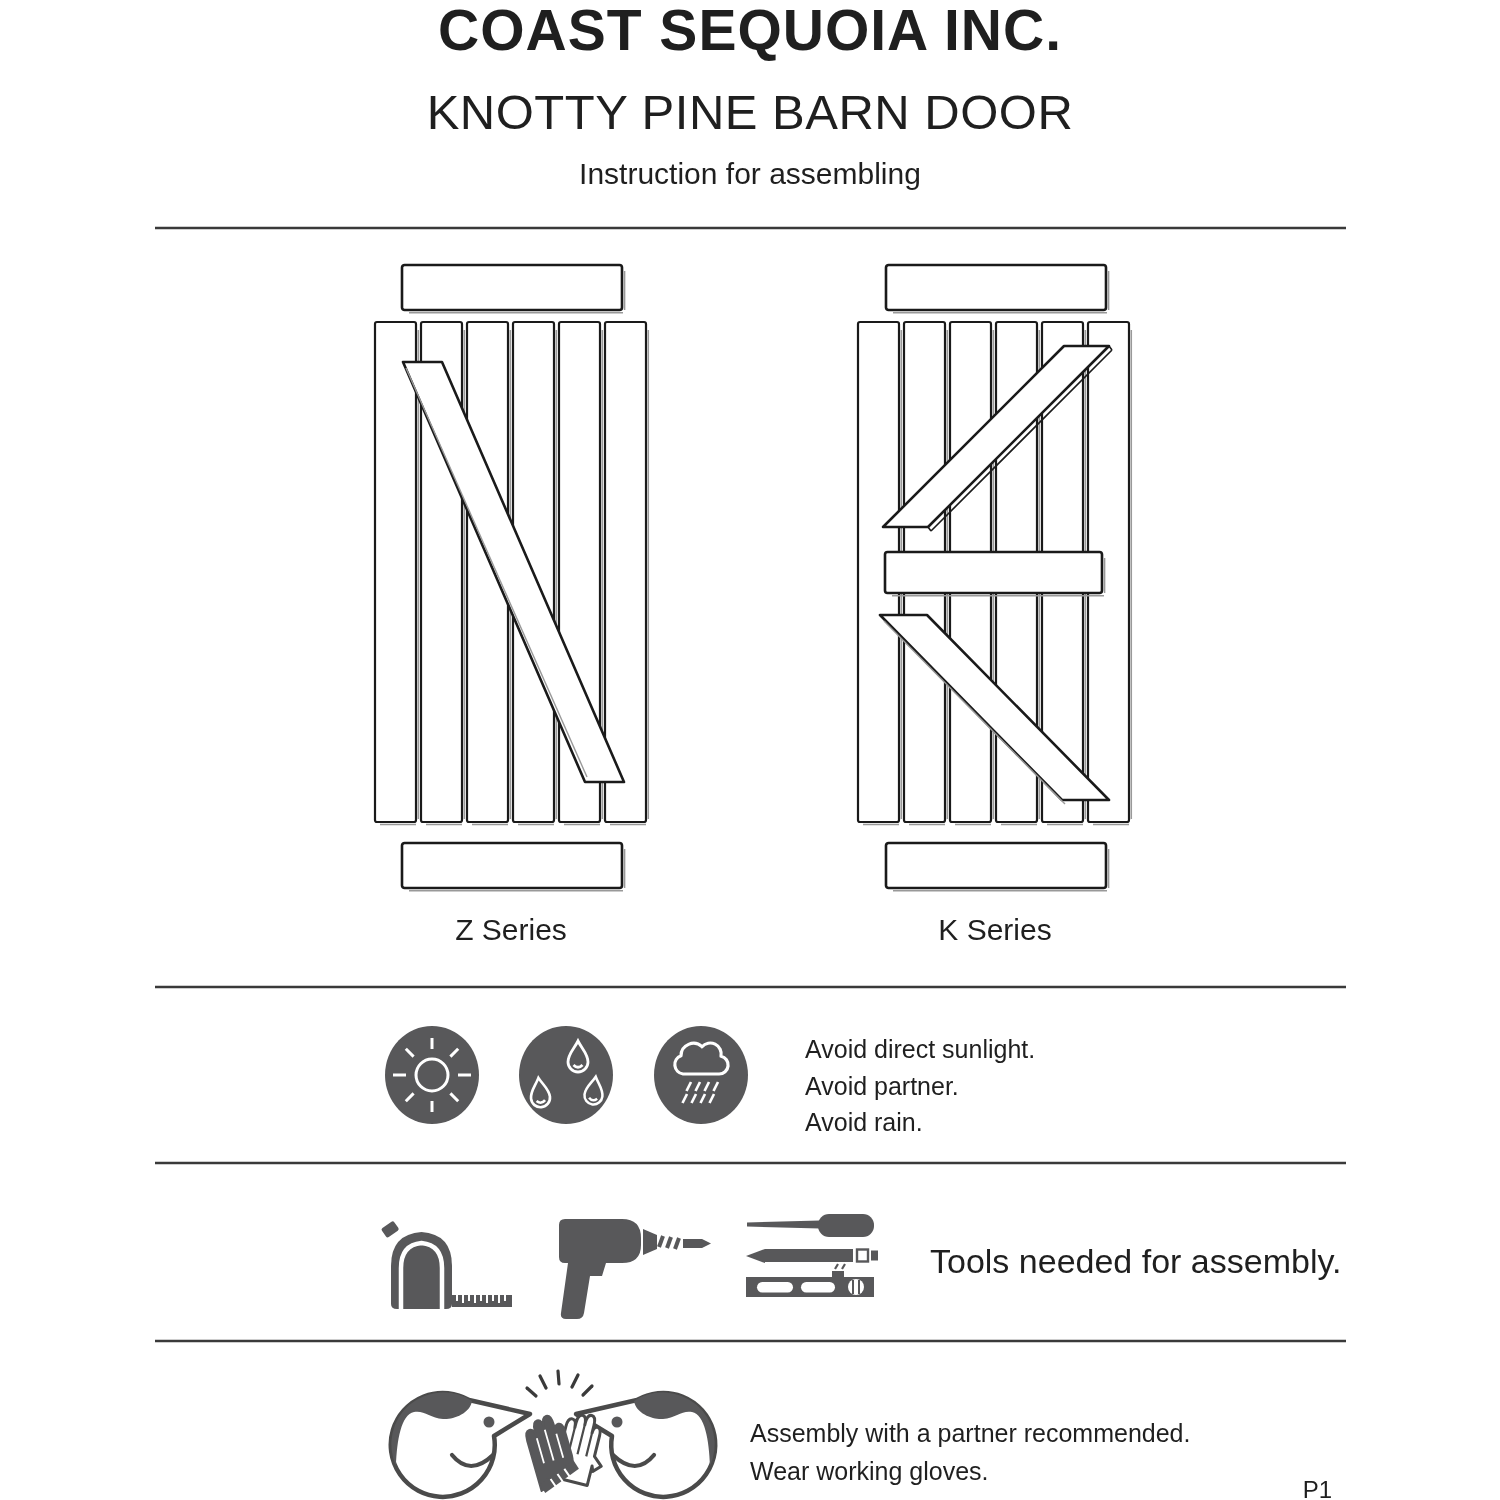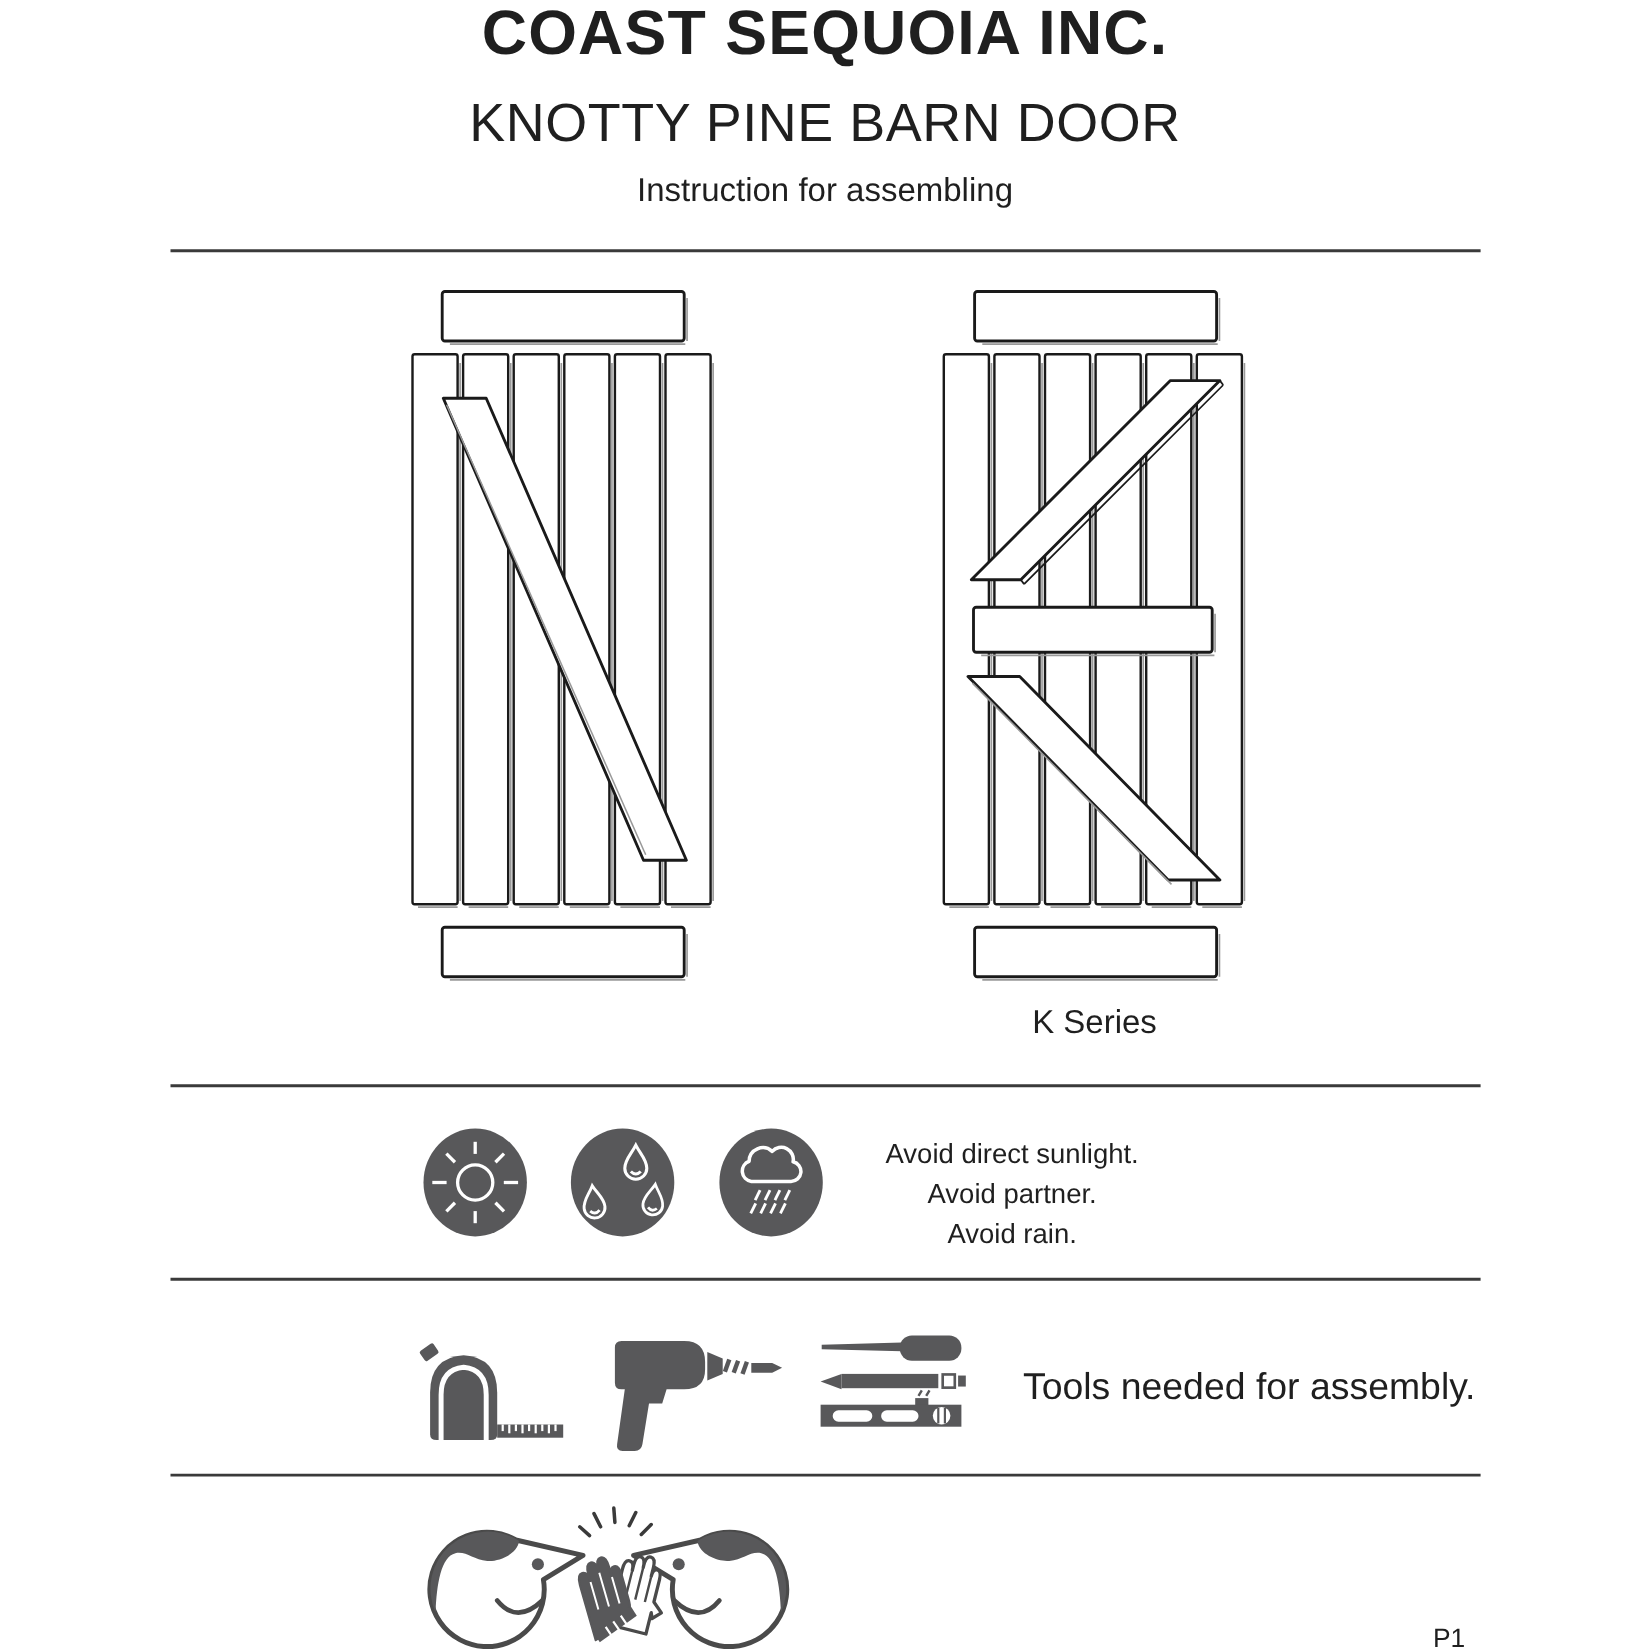--- a/index.html
+++ b/index.html
@@ -1,20 +1,20 @@
 <!DOCTYPE html>
 <html><head>
 <meta charset="utf-8">
 <style>
   html,body{margin:0;padding:0;background:#fff;}
   .page{
     position:relative;width:1500px;height:1500px;background:#ffffff;
     font-family:"Liberation Sans", sans-serif;color:#1f1f1f;overflow:hidden;
   }
-  .abs{position:absolute;white-space:nowrap;text-align:center;}
+  .abs{position:absolute;white-space:nowrap;}
   .center{text-align:center;}
   .t-company{top:2px;left:0;width:1500px;font-size:57px;font-weight:800;letter-spacing:1px;line-height:1;}
   .t-product{top:88px;left:0;width:1500px;font-size:49px;font-weight:400;letter-spacing:0.5px;line-height:1;}
   .t-subtitle{top:159px;left:0;width:1500px;font-size:30px;font-weight:400;line-height:1;}
   .t-zlabel{top:915px;left:361px;width:300px;font-size:30px;line-height:1;}
   .t-klabel{top:915px;left:845px;width:300px;font-size:30px;line-height:1;text-align:center;}
   .t-care{top:1031px;left:805px;font-size:25px;line-height:36.5px;}
   .t-tools{top:1244px;left:930px;font-size:34px;line-height:1;}
   .t-safety{top:1414px;left:750px;font-size:25px;line-height:38px;}
   .t-page{top:1478px;left:1280px;width:52px;font-size:24px;line-height:1;text-align:right;}
@@ -210,25 +210,30 @@
         <path d="M-19,25 L20,11 L23,21 L-16,35 Z" fill="#58585a"></path>
         <path d="M-7,23 l3,9 M1,20 l3,9 M9,17 l3,9" stroke="#fff" stroke-width="2" fill="none"></path>
       </g>
     </g>
   </svg>
 
   <div class="abs center t-company">COAST SEQUOIA INC.</div>
   <div class="abs center t-product">KNOTTY PINE BARN DOOR</div>
   <div class="abs center t-subtitle">Instruction for assembling</div>
 
+  <div class="abs center t-zlabel">Z Series</div>
   <div class="abs center t-klabel">K Series</div>
 
   <div class="abs t-care">
     <div>Avoid direct sunlight.</div>
     <div>Avoid partner.</div>
     <div>Avoid rain.</div>
   </div>
 
   <div class="abs t-tools">Tools needed for assembly.</div>
 
+  <div class="abs t-safety">
+    <div>Assembly with a partner recommended.</div>
+    <div>Wear working gloves.</div>
+  </div>
 
   <div class="abs t-page">P1</div>
 </div>
 
 </body></html>

